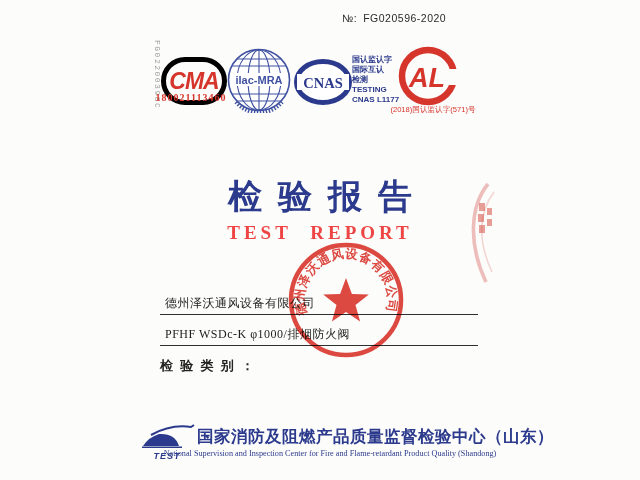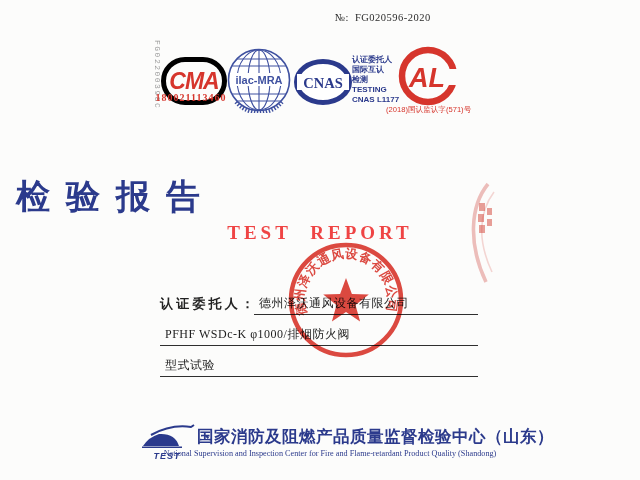--- a/index.html
+++ b/index.html
@@ -1,39 +1,39 @@
 <!DOCTYPE html>
 <html><head>
 <meta charset="utf-8">
 <style>
   html,body{margin:0;padding:0;}
   body{width:640px;height:480px;background:#fcfcfb;position:relative;overflow:hidden;
        font-family:"Liberation Sans",sans-serif;}
   .abs{position:absolute;}
 
   
-  .serial{top:12px;left:335px;font-family:Liberation Serif, serif;font-size:10.5px;color:#2b2b2b;letter-spacing:.5px;}
+  .serial{top:12px;left:342px;font-family:Liberation Sans, sans-serif;font-size:10.5px;color:#2b2b2b;letter-spacing:.5px;}
   .serial span{margin-right:6px;}
 
   
   .side-code{top:40px;left:162px;transform:rotate(90deg);transform-origin:0 0;
              font-size:8px;color:#9a9a9a;letter-spacing:1.5px;font-family:"Liberation Mono",monospace;white-space:nowrap;}
 
   
   .cma-box{top:57px;left:161px;width:56px;height:38px;border:5px solid #000000;border-radius:24px;
            display:flex;align-items:center;justify-content:center;}
   .cma-box span{color:#d6352c;font-weight:bold;font-style:italic;font-size:23px;letter-spacing:-1px;font-family:"Liberation Sans",sans-serif;}
   .cma-num{top:92px;left:153px;width:76px;text-align:center;color:#d6352c;font-size:10px;font-weight:bold;letter-spacing:1px;font-family:Liberation Serif, serif;}
 
   
   .cnas-block{top:55px;left:352px;color:#2b3a8c;font-size:8px;line-height:10px;font-weight:bold;}
-  .cal-caption{top:105px;left:386px;width:94px;color:#d6352c;font-size:7.6px;}
+  .cal-caption{top:105px;left:386px;width:94px;color:#d6352c;font-size:7.6px;text-align:center;}
 
   
-  .title-zh{top:174px;left:0;width:640px;color:#2b3a8c;font-size:34px;font-weight:bold;
+  .title-zh{top:174px;left:0;width:640px;text-align:center;color:#2b3a8c;font-size:34px;font-weight:bold;
             letter-spacing:16px;text-indent:16px;}
   .title-en{top:222px;left:0;width:640px;text-align:center;color:#ef4444;font-size:19px;font-weight:bold;
             font-family:"Liberation Serif",serif;letter-spacing:4px;word-spacing:10px;}
 
   
   .field{left:160px;width:318px;display:flex;align-items:flex-end;font-family:"Liberation Serif",serif;}
   .f1{top:295px;} .f2{top:326px;} .f3{top:357px;}
   .flabel{width:94px;font-size:13px;color:#222;font-weight:bold;flex:none;display:inline-block;
           text-align-last:justify;padding-bottom:2px;}
   .fvalue{flex:1;border-bottom:1.5px solid #2f2f2f;font-size:12px;color:#1d1d1d;padding:0 0 2px 5px;
@@ -86,46 +86,45 @@
   <text x="33" y="36.5" text-anchor="middle" font-size="11" font-weight="bold" font-family="Liberation Sans, sans-serif" fill="#3f51a0">ilac-MRA</text>
 </svg>
 
 <svg class="abs" style="top:59px;left:294px;" width="58" height="46">
   <ellipse cx="29" cy="23" rx="26.5" ry="20.5" fill="#ffffff" stroke="#2b3a8c" stroke-width="5"></ellipse>
   <rect x="3" y="15" width="52" height="16" fill="#ffffff"></rect>
   <text x="29" y="28.5" text-anchor="middle" font-size="14.5" font-weight="bold" font-family="Liberation Serif, serif" fill="#2b3a8c">CNAS</text>
 </svg>
 
 <div class="abs cnas-block">
-  <div>认证委托人</div>
+  <div>国认监认字</div>
   <div>国际互认</div>
   <div>检测</div>
   <div>TESTING</div>
   <div>CNAS L1177</div>
 </div>
 
 <svg class="abs" style="top:45px;left:397px;" width="62" height="62">
   <circle cx="31" cy="31" r="26" fill="none" stroke="#d6352c" stroke-width="6.5"></circle>
   <rect x="50" y="24" width="12" height="16" fill="#fcfcfb"></rect>
   <text x="30" y="42" text-anchor="middle" font-size="27" font-weight="bold" font-style="italic" font-family="Liberation Sans, sans-serif" fill="#d6352c">AL</text>
 </svg>
 <div class="abs cal-caption">(2018)国认监认字(571)号</div>
 
 <div class="abs title-zh">检验报告</div>
 <div class="abs title-en">TEST REPORT</div>
 
 <div class="abs field f1">
-  <span class="flabel">认证委托人：</span>
   <span class="fvalue">德州泽沃通风设备有限公司</span>
 </div>
 <div class="abs field f2">
   <span class="fvalue">PFHF WSDc-K φ1000/排烟防火阀</span>
 </div>
 <div class="abs field f3">
-  <span class="fvalue">型式试验</span>
+  <span class="flabel">检验类别：</span>
 </div>
 
 <svg class="abs seal" width="120" height="120">
   <defs>
     <path id="sealArc" d="M 20.6 74.4 A 42 42 0 1 1 99.5 74.4" fill="none"></path>
   </defs>
   <circle cx="60" cy="60" r="55" fill="none" stroke="#dc3a31" stroke-width="4.5"></circle>
   <polygon points="60,38 65.9,53.9 82.8,54.6 69.5,65.1 74.1,81.4 60,72 45.9,81.4 50.5,65.1 37.2,54.6 54.1,53.9" fill="#dc3a31"></polygon>
   <text font-size="12.5" font-weight="bold" fill="#dc3a31" font-family="Liberation Sans, sans-serif">
     <textPath href="#sealArc" startOffset="0" textLength="158" lengthAdjust="spacing">德州泽沃通风设备有限公司</textPath>

